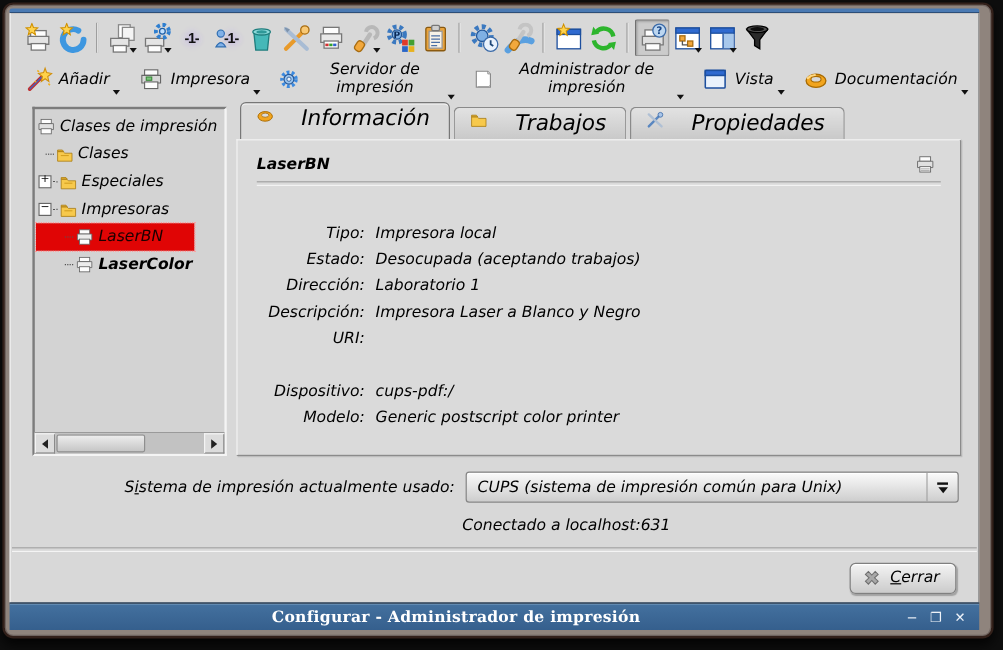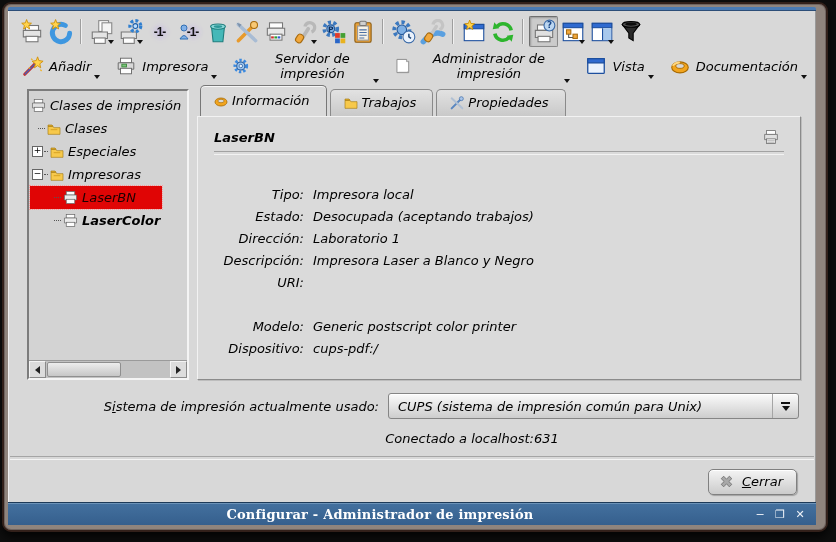--- a/index.html
+++ b/index.html
@@ -46,21 +46,21 @@
   .sbtn{width:17px;background:#dcdcdc;border:1px solid;border-color:#f4f4f4 #8a8a8a #8a8a8a #f4f4f4;
         display:flex;align-items:center;justify-content:center;padding:0}
   .arr{width:0;height:0;border-top:4px solid transparent;border-bottom:4px solid transparent}
   .arr.left{border-right:5px solid #222}.arr.right{border-left:5px solid #222}
   .strack{flex:1;background:#c2c2c2;position:relative}
   .sthumb{position:absolute;left:1px;top:1px;bottom:1px;width:58%;
           background:linear-gradient(#ededed,#c6c6c6);border:1px solid #8f8f8f;border-radius:2px}
   
   .tabzone{flex:1;display:flex;flex-direction:column;min-width:0}
   .tabs{display:flex;align-items:flex-end;height:27px;padding-left:3px;gap:3px}
-  .tab{display:flex;align-items:center;gap:3px;font-style:italic;font-size:13px;padding:2px 16px 3px 12px;
+  .tab{display:flex;align-items:flex-start;gap:22px;font-style:italic;font-size:18px;padding:2px 16px 3px 12px;
        background:linear-gradient(#e2e2e2,#c9c9c9);border:1px solid #8a8a8a;border-bottom:none;
        border-radius:5px 5px 0 0;height:21px;cursor:default}
   .tab.active{background:#dadada;height:25px;border-color:#777;box-shadow:inset 0 1px 0 #f6f6f6}
   .tabpanel{flex:1;background:#dadada;border:1px solid #8b8b8b;border-top-color:#f2f2f2;
             border-left-color:#f2f2f2;padding:8px 14px 0 14px;box-shadow:1px 1px 0 #bdbdbd}
   .info-head{display:flex;align-items:center;font-weight:bold;font-style:italic;font-size:13px;
              padding:3px 6px 5px 2px}
   .info-head .sp{flex:1}
   .hline{height:2px;border-top:1px solid #a2a2a2;border-bottom:1px solid #f2f2f2;margin:0 2px}
   .fields{margin-top:28px;font-style:italic;font-size:13px}
@@ -456,26 +456,26 @@
             </div>
             <div class="frow">
               <span class="flabel">Descripción:</span>
               <span>Impresora Laser a Blanco y Negro</span>
             </div>
             <div class="frow">
               <span class="flabel">URI:</span>
             </div>
             <div class="fgap"></div>
             <div class="frow">
+              <span class="flabel">Dispositivo:</span>
+              <span>cups-pdf:/</span>
+            </div>
+            <div class="frow">
               <span class="flabel">Modelo:</span>
               <span>Generic postscript color printer</span>
-            </div>
-            <div class="frow">
-              <span class="flabel">Dispositivo:</span>
-              <span>cups-pdf:/</span>
             </div>
           </div>
         </div>
       </div>
     </div>
 
     <div class="combo-row">
       <span><span>S</span><span class="u">i</span><span>stema de impresión actualmente usado:</span></span>
       <div class="combo">
         <span>CUPS (sistema de impresión común para Unix)</span>

